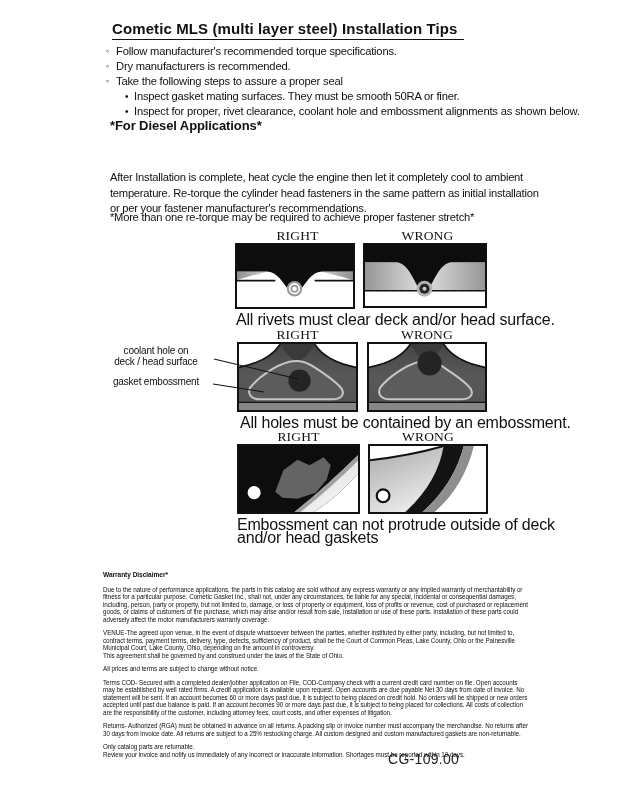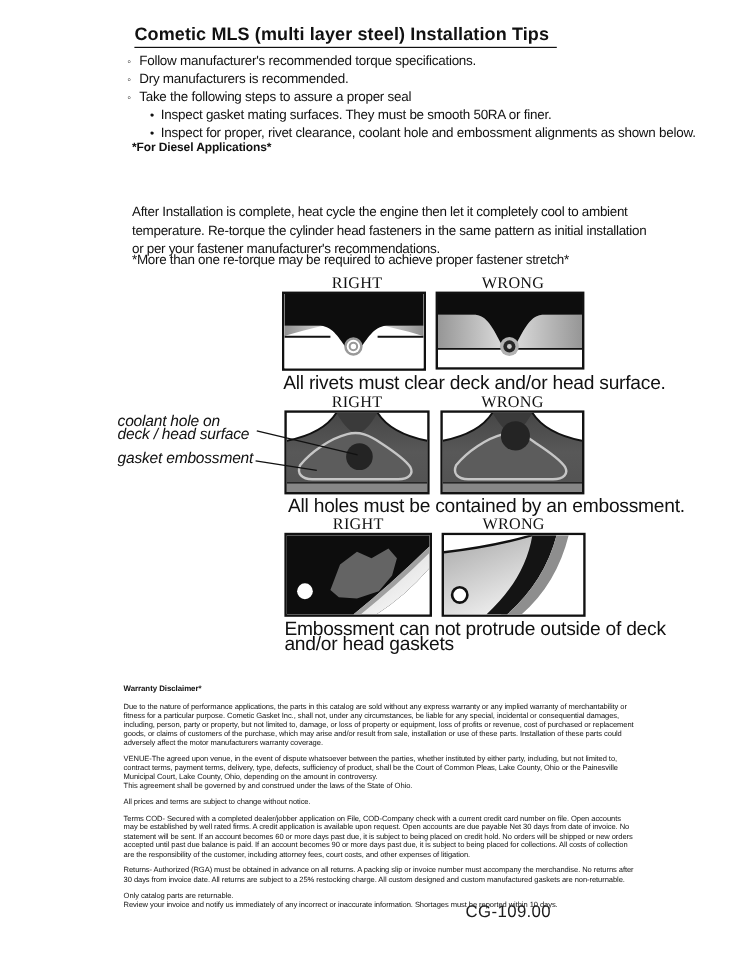--- a/index.html
+++ b/index.html
@@ -10,27 +10,27 @@
   }
   .title {
     position:absolute; left:112px; top:20px; font-size:15px; font-weight:bold;
     letter-spacing:0.1px; border-bottom:1.6px solid #111; padding:0 6px 2px 0;
   }
   .tips { position:absolute; left:106px; top:44px; font-size:11.2px; letter-spacing:-0.2px; white-space:nowrap; }
   .tip-row { display:flex; line-height:15px; }
   .tip-row .marker { width:10px; font-size:9px; line-height:15px; flex:none; }
   .tip-sub { margin-left:19px; }
   .tip-sub .marker { font-size:10px; width:9px; }
-  .diesel-heading { position:absolute; left:110px; top:118px; font-size:10px; font-weight:bold; letter-spacing:-0.1px; }
+  .diesel-heading { position:absolute; left:110px; top:118px; font-size:13px; font-weight:bold; letter-spacing:-0.1px; }
   .para { position:absolute; left:110px; font-size:11.2px; letter-spacing:-0.25px; line-height:15.5px; white-space:nowrap; }
   .fig-label { position:absolute; font-size:13.5px; text-align:center; letter-spacing:0.2px;font-family:Liberation Serif, serif; }
   .panel { position:absolute; border:2.5px solid #111; background:#fff; }
   .panel svg { display:block; width:100%; height:100%; }
   .fig-caption { position:absolute; font-size:16px; letter-spacing:-0.2px; line-height:13px; white-space:nowrap; }
-  .side-label { position:absolute; font-size:13px; line-height:10.8px; text-align:left; letter-spacing:-0.2px;font-style:italic; }
+  .side-label { position:absolute; font-size:10px; line-height:10.8px; text-align:center; letter-spacing:-0.2px; }
   .leader-lines { position:absolute; left:208px; top:343px; width:110px; height:60px; z-index:5; pointer-events:none; }
   .warranty { position:absolute; left:103px; top:571px; width:426px; font-size:6.3px; line-height:7.5px; letter-spacing:-0.06px; }
   .warranty .w-head { font-weight:bold; font-size:6.6px; margin-bottom:7px; }
   .warranty p { margin-bottom:6px; }
   .warranty p.tight { margin-bottom:0; }
   .footer-code { position:absolute; left:388px; top:751px; font-size:14px; letter-spacing:0.3px; color:#1c1c1c; }
 </style>
 </head>
 <body>
 

